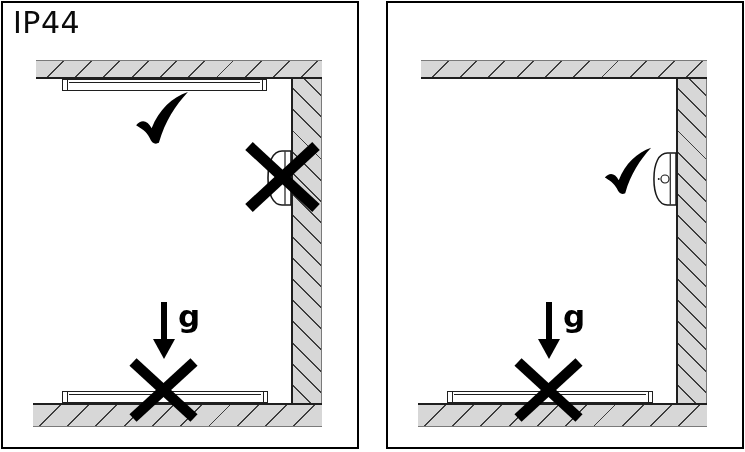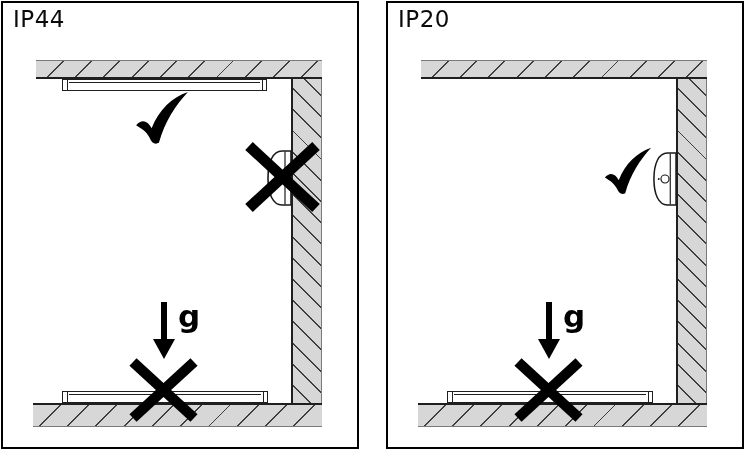--- a/index.html
+++ b/index.html
@@ -18,21 +18,21 @@
   }
   .panel{
     position:absolute;top:1px;width:358px;height:448px;
     border:2.5px solid #000;background:#fff;
   }
   .panel.left{left:1px;}
   .panel.right{left:386px;}
 
   .ip-label{
     position:absolute;left:10px;top:3px;
-    font-size:23px;line-height:1.15;color:#0b0b0b;letter-spacing:.5px;
+    font-size:30px;line-height:1.15;color:#0b0b0b;letter-spacing:.5px;
   }
 
   
   .surface{position:absolute;background-color:var(--gray);}
   .hatch-fwd{ 
     background-image:repeating-linear-gradient(135deg,
       transparent 0 18.6px, var(--hatch) 18.6px 20px);
   }
   .hatch-back{ 
     background-image:repeating-linear-gradient(45deg,
@@ -104,21 +104,20 @@
     <span class="bar-cap r"></span>
   </div>
   <div class="surface floor hatch-fwd"></div>
   <svg class="abs" style="left:125px;top:354px" width="71" height="66" viewBox="0 0 71 66">
     <line x1="5" y1="5" x2="66" y2="61" stroke="#000" stroke-width="10.5"></line>
     <line x1="66" y1="5" x2="5" y2="61" stroke="#000" stroke-width="10.5"></line>
   </svg>
 </div>
 
 <div class="panel right">
-  <div class="ip-label">IP20</div>
 
   <div class="surface ceiling hatch-fwd"></div>
   <div class="surface wall hatch-back"></div>
 
   <svg class="abs" style="left:264px;top:148px" width="25" height="56" viewBox="0 0 26 58">
     <path d="M25 2 L16 2 C7 2 2 13 2 29 C2 45 7 56 16 56 L25 56 Z" fill="#fff" stroke="#1a1a1a" stroke-width="1.6"></path>
     <line x1="19" y1="2.5" x2="19" y2="55.5" stroke="#1a1a1a" stroke-width="1.2"></line>
     <circle cx="13.5" cy="29" r="4.2" fill="#fff" stroke="#1a1a1a" stroke-width="1.2"></circle>
     <circle cx="7" cy="29" r="1" fill="#1a1a1a"></circle>
   </svg>

